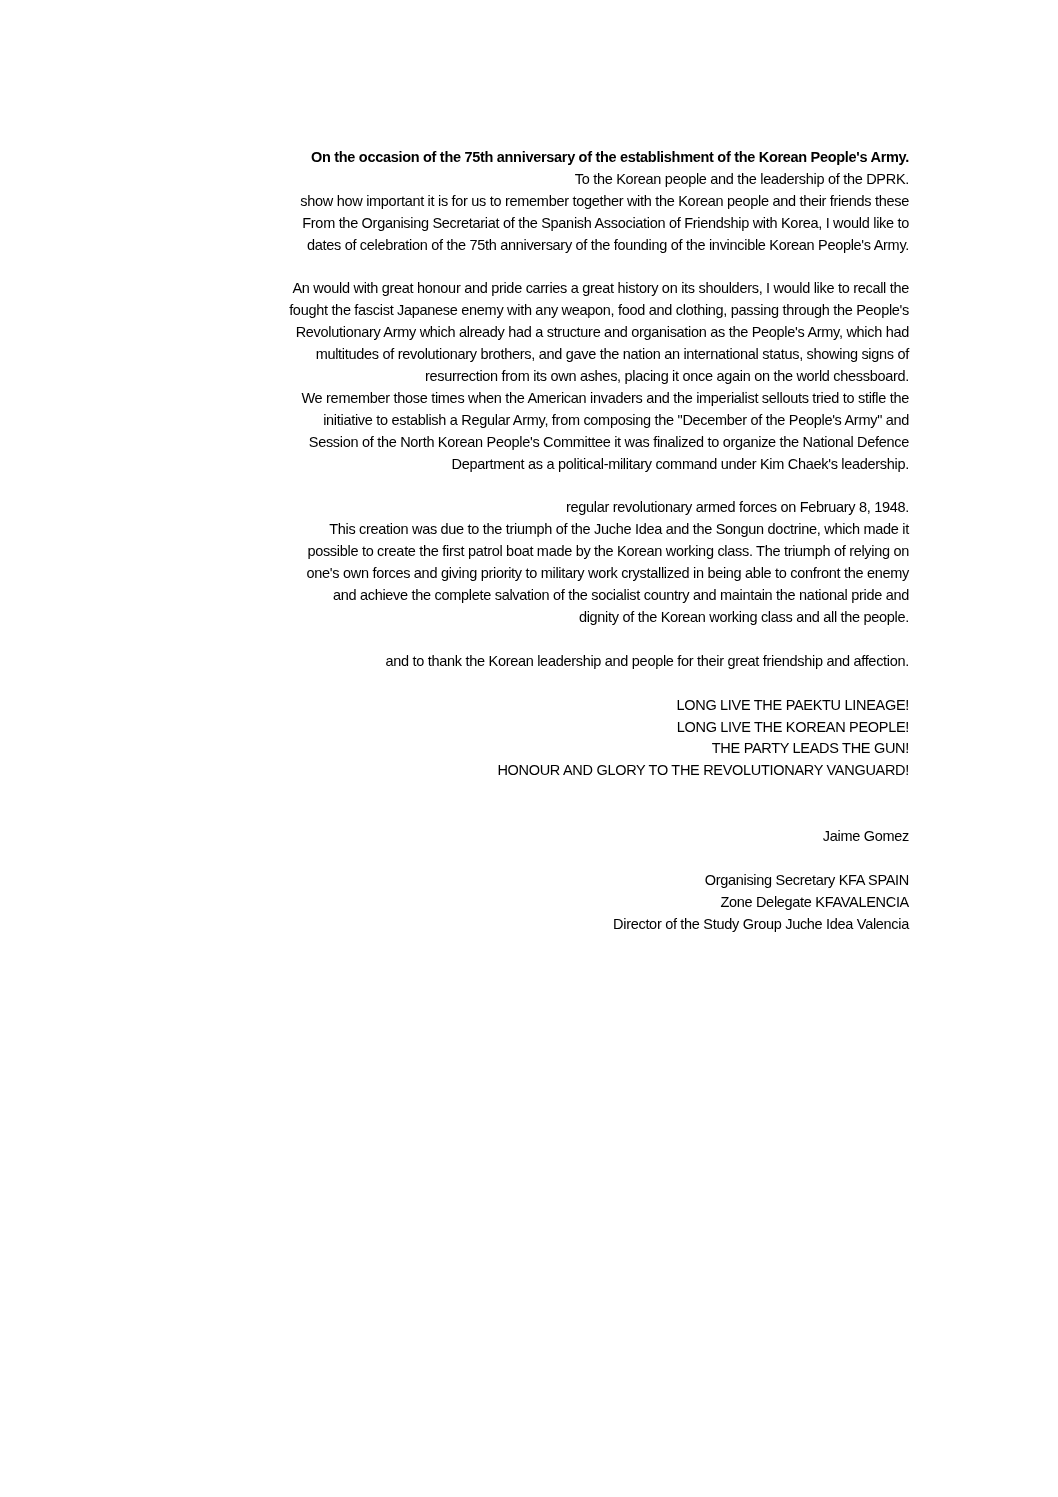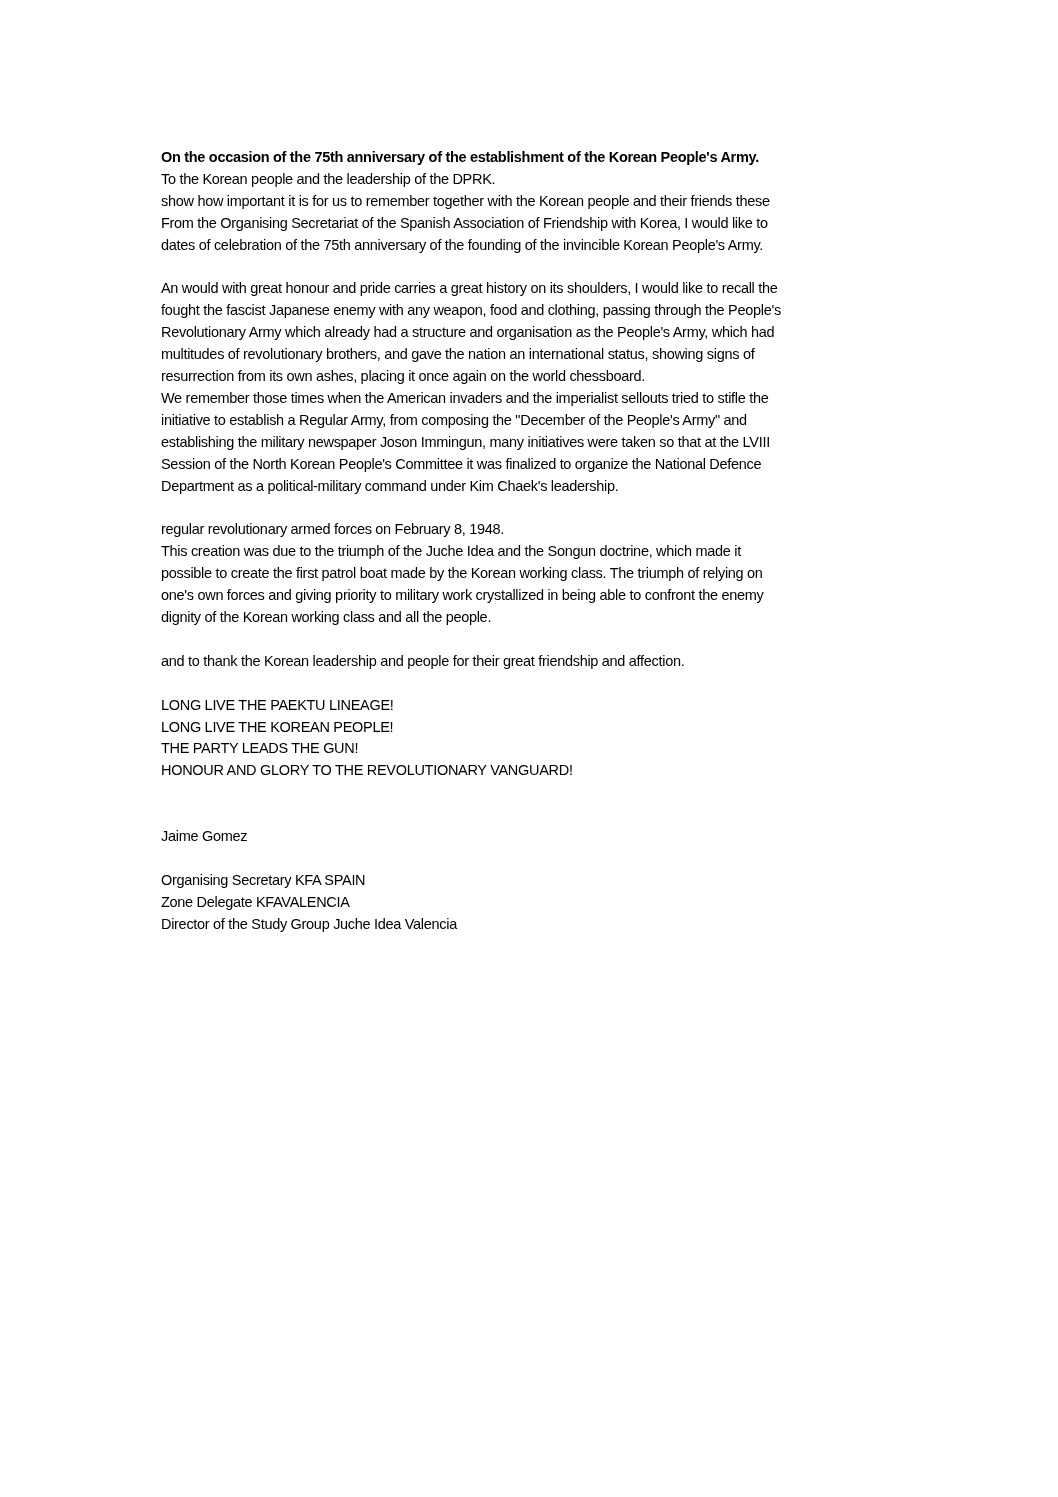--- a/index.html
+++ b/index.html
@@ -11,20 +11,21 @@
     height: 1497px;
     background: #ffffff;
     font-family: "Liberation Sans", sans-serif;
   }
   .page {
     position: relative;
     width: 1058px;
     height: 1497px;
     background: #ffffff;
     overflow: hidden;
+    text-align: right;
   }
   .content {
     position: absolute;
     left: 161px;
     top: 147px;
     width: 748px;
     font-size: 14.5px;
     line-height: 21.9px;
     letter-spacing: -0.3px;
     color: #000000;
@@ -57,32 +58,32 @@
       <div class="block">
         <div class="line">An would with great honour and pride carries a great history on its shoulders, I would like to recall the</div>
         <div class="line">fought the fascist Japanese enemy with any weapon, food and clothing, passing through the People's</div>
         <div class="line">Revolutionary Army which already had a structure and organisation as the People's Army, which had</div>
         <div class="line">multitudes of revolutionary brothers, and gave the nation an international status, showing signs of</div>
         <div class="line">resurrection from its own ashes, placing it once again on the world chessboard.</div>
       </div>
       <div class="block">
         <div class="line">We remember those times when the American invaders and the imperialist sellouts tried to stifle the</div>
         <div class="line">initiative to establish a Regular Army, from composing the "December of the People's Army" and</div>
-        <div class="line">establishing the military newspaper Joson Immingun, many initiatives were taken so that at the LVIII</div>
         <div class="line">Session of the North Korean People's Committee it was finalized to organize the National Defence</div>
         <div class="line">Department as a political-military command under Kim Chaek's leadership.</div>
       </div>
       <div class="spacer"></div>
       <div class="block">
         <div class="line">regular revolutionary armed forces on February 8, 1948.</div>
       </div>
       <div class="block">
         <div class="line">This creation was due to the triumph of the Juche Idea and the Songun doctrine, which made it</div>
         <div class="line">possible to create the first patrol boat made by the Korean working class. The triumph of relying on</div>
         <div class="line">one's own forces and giving priority to military work crystallized in being able to confront the enemy</div>
+        <div class="line">and achieve the complete salvation of the socialist country and maintain the national pride and</div>
         <div class="line">dignity of the Korean working class and all the people.</div>
       </div>
       <div class="spacer"></div>
       <div class="block">
         <div class="line">and to thank the Korean leadership and people for their great friendship and affection.</div>
       </div>
       <div class="spacer"></div>
       <div class="block">
         <div class="line">LONG LIVE THE PAEKTU LINEAGE!</div>
         <div class="line">LONG LIVE THE KOREAN PEOPLE!</div>

